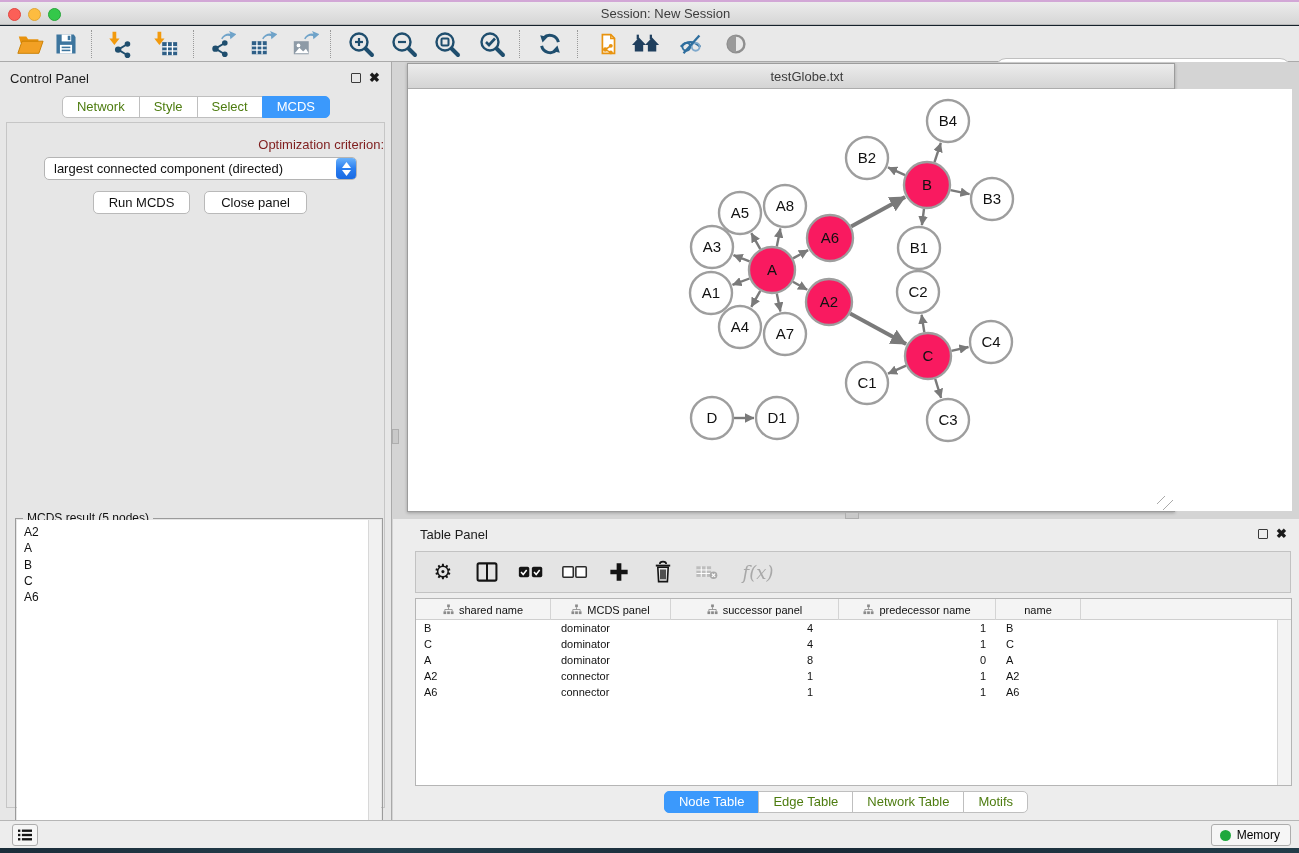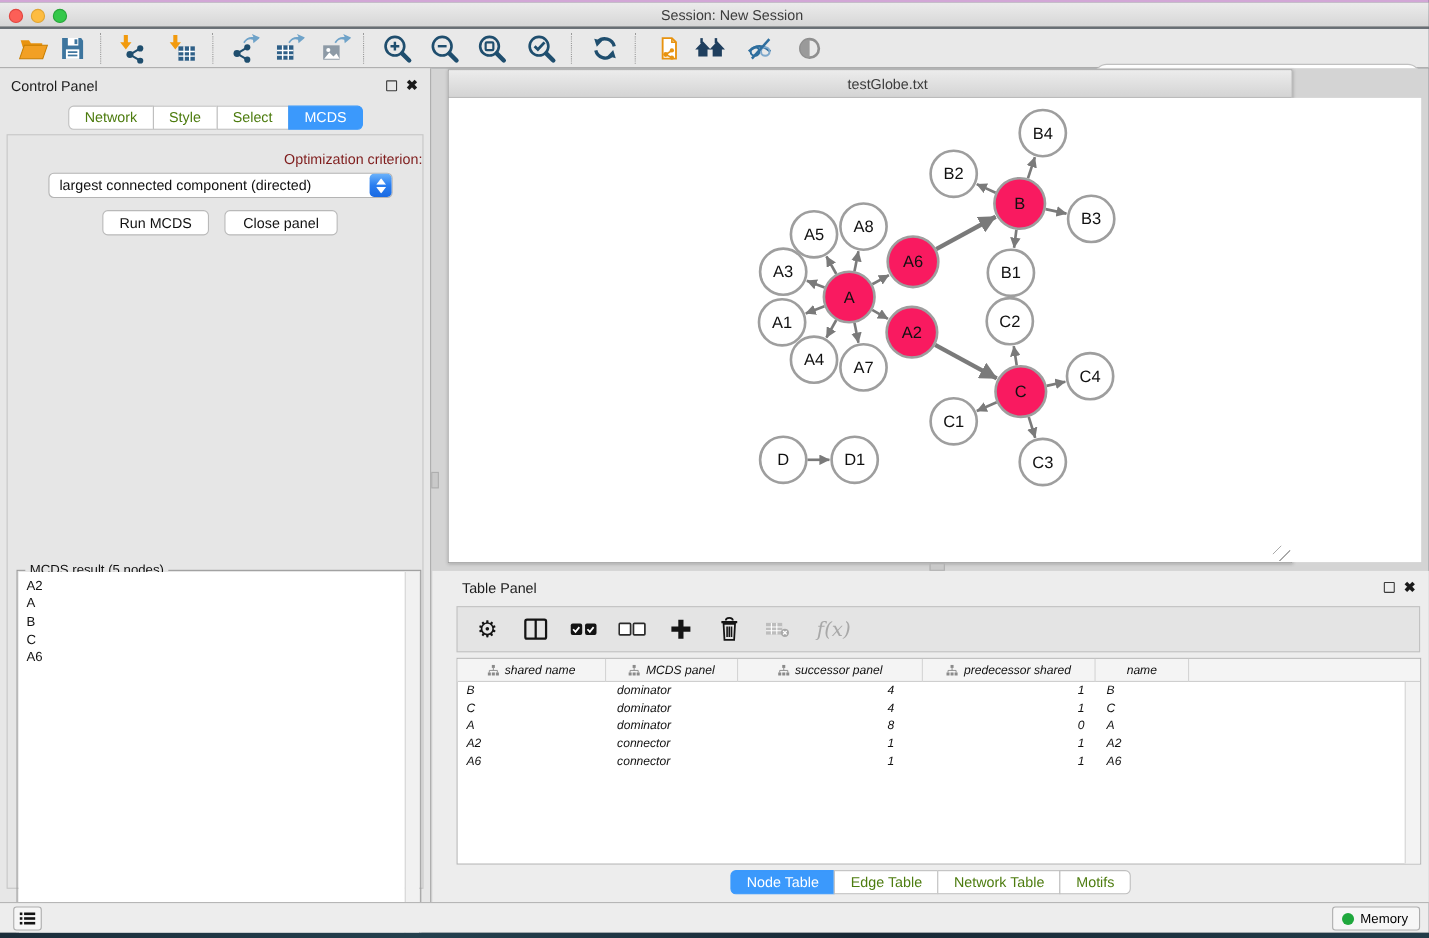--- a/index.html
+++ b/index.html
@@ -103,21 +103,21 @@
   .tp-title { position:absolute; left:27px; top:8px; font-size:13px; color:#1c1c1c; }
   .tp-float { right:31px; top:10px; } .tp-close { right:12px; top:9px; }
   .tp-toolbar { position:absolute; left:22px; top:32px; width:876px; height:42px;
     background:#e4e4e4; border:1px solid #c2c2c2; display:flex; align-items:center;
     padding-left:12px; gap:14px; }
   .tpi { width:30px; height:30px; display:flex; align-items:center; justify-content:center; }
   .fx-label { font-family:"DejaVu Serif", serif; font-style:italic; font-size:18px; color:#a8a8a8; }
   .gear-glyph { font-family:"DejaVu Sans", sans-serif; font-size:21px; color:#141414; line-height:30px; }
 
   .ntable { position:absolute; left:22px; top:79px; width:877px; height:188px;
-    background:#fff; border:1px solid #b5b5b5;font-style:italic; }
+    background:#fff; border:1px solid #b5b5b5; }
   .thead { display:flex; height:21px; background:#f4f4f4; border-bottom:1px solid #cfcfcf; }
   .th { display:flex; align-items:center; justify-content:center; gap:5px;
     font-size:11px; color:#111; border-right:1px solid #d4d4d4; height:21px; }
   .th.filler { flex:1; border-right:none; }
   .tbody { position:absolute; left:0; top:21px; right:14px; bottom:0; overflow:hidden; }
   .tr { display:flex; height:16px; }
   .td { font-size:11px; color:#111; line-height:16px; white-space:nowrap; overflow:hidden; }
   .c0 { width:135px; } .c1 { width:120px; } .c2 { width:168px; } .c3 { width:157px; } .c4 { width:85px; }
   .td.c0 { padding-left:8px; } .td.c1 { padding-left:10px; }
   .td.c2 { text-align:right; padding-right:26px; } .td.c3 { text-align:right; padding-right:10px; }
@@ -588,21 +588,21 @@
             <div class="th c3">
               <span class="tree-ic">
                 <svg width="11" height="11" viewBox="0 0 12 12">
                   <rect x="4.5" y="0.5" width="3" height="3" fill="#8a8a8a"></rect>
                   <rect x="0.5" y="8" width="3" height="3" fill="#8a8a8a"></rect>
                   <rect x="4.5" y="8" width="3" height="3" fill="#8a8a8a"></rect>
                   <rect x="8.5" y="8" width="3" height="3" fill="#8a8a8a"></rect>
                   <path d="M6 3.5 V6 M2 8 V6 H10 V8" stroke="#8a8a8a" fill="none" stroke-width="0.9"></path>
                 </svg>
               </span>
-              <span>predecessor shared</span>
+              <span>predecessor name</span>
             </div>
             <div class="th c4">
               <span>name</span>
             </div>
             <div class="th filler"></div>
           </div>
         <div class="tbody">
             <div class="tr">
               <div class="td c0">B</div>
               <div class="td c1">dominator</div>

